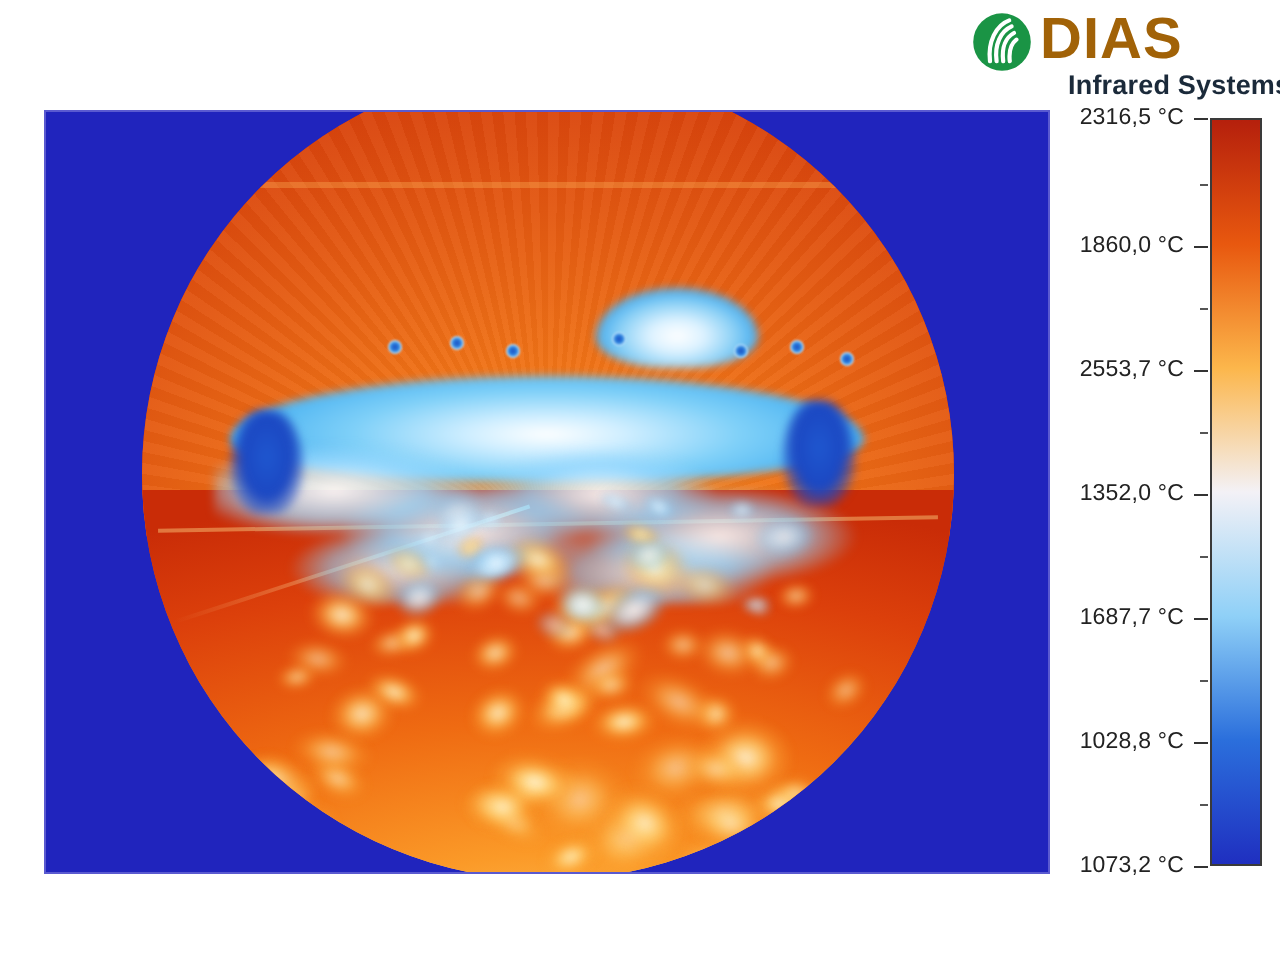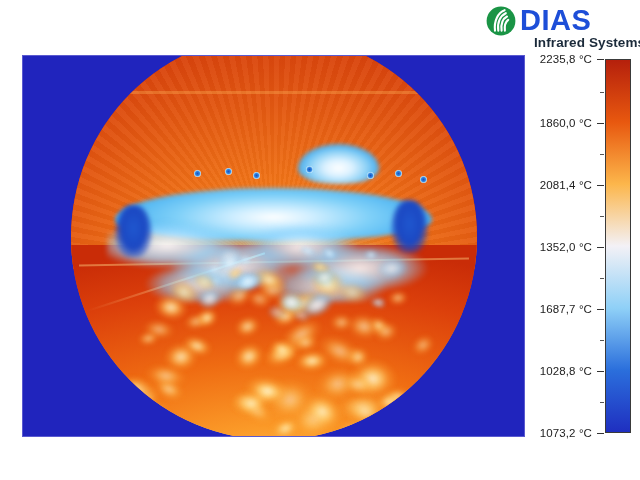--- a/index.html
+++ b/index.html
@@ -21,21 +21,21 @@
     position:absolute;
     left:0px; top:2px;
     width:30px; height:30px;
   }
   #logo-wordmark{
     position:absolute;
     left:34px; top:0px;
     font-size:29px;
     font-weight:bold;
     letter-spacing:0.5px;
-    color:#1d4ed8;
+    color:#a16207;
     line-height:32px;
   }
   #logo-subtitle{
     position:absolute;
     left:48px; top:31px;
     font-size:13.5px;
     font-weight:bold;
     color:#1b2a3a;
     letter-spacing:0.1px;
     white-space:nowrap;
@@ -358,25 +358,25 @@
         <div class="coolspot" style="left: 36.0267%; top: 54.4745%; width: 6.40412%; height: 3.80644%; transform: rotate(-27.1deg); opacity: 0.71;"></div>
       </div>
   </div>
 </div>
 
 <div id="colorbar-wrap">
   <div id="colorbar" style="background: linear-gradient(rgb(181, 32, 12) 0%, rgb(232, 88, 15) 16.7%, rgb(252, 182, 75) 33.3%, rgb(243, 241, 246) 50%, rgb(143, 208, 247) 66.7%, rgb(43, 111, 220) 83.3%, rgb(31, 47, 192) 100%);"></div>
 </div>
 <div id="scale-ticks">
     <div class="tick-major" style="top: 59px; left: 597px;"></div>
-    <div class="scale-label" style="top: 59px;">2235,8 °C</div>
+    <div class="scale-label" style="top: 59px;">2316,5 °C</div>
     <div class="tick-major" style="top: 123.397px; left: 597px;"></div>
     <div class="scale-label" style="top: 123.397px;">1860,0 °C</div>
     <div class="tick-major" style="top: 185.318px; left: 597px;"></div>
-    <div class="scale-label" style="top: 185.318px;">2081,4 °C</div>
+    <div class="scale-label" style="top: 185.318px;">2553,7 °C</div>
     <div class="tick-major" style="top: 247.238px; left: 597px;"></div>
     <div class="scale-label" style="top: 247.238px; margin-left: 28px;">1352,0 °C</div>
     <div class="tick-major" style="top: 309.159px; left: 597px;"></div>
     <div class="scale-label" style="top: 309.159px;">1687,7 °C</div>
     <div class="tick-major" style="top: 371.079px; left: 597px;"></div>
     <div class="scale-label" style="top: 371.079px;">1028,8 °C</div>
     <div class="tick-major" style="top: 433px; left: 597px;"></div>
     <div class="scale-label" style="top: 433px;">1073,2 °C</div>
     <div class="tick-minor" style="top: 92.4371px; left: 600px;"></div>
     <div class="tick-minor" style="top: 154.358px; left: 600px;"></div>

